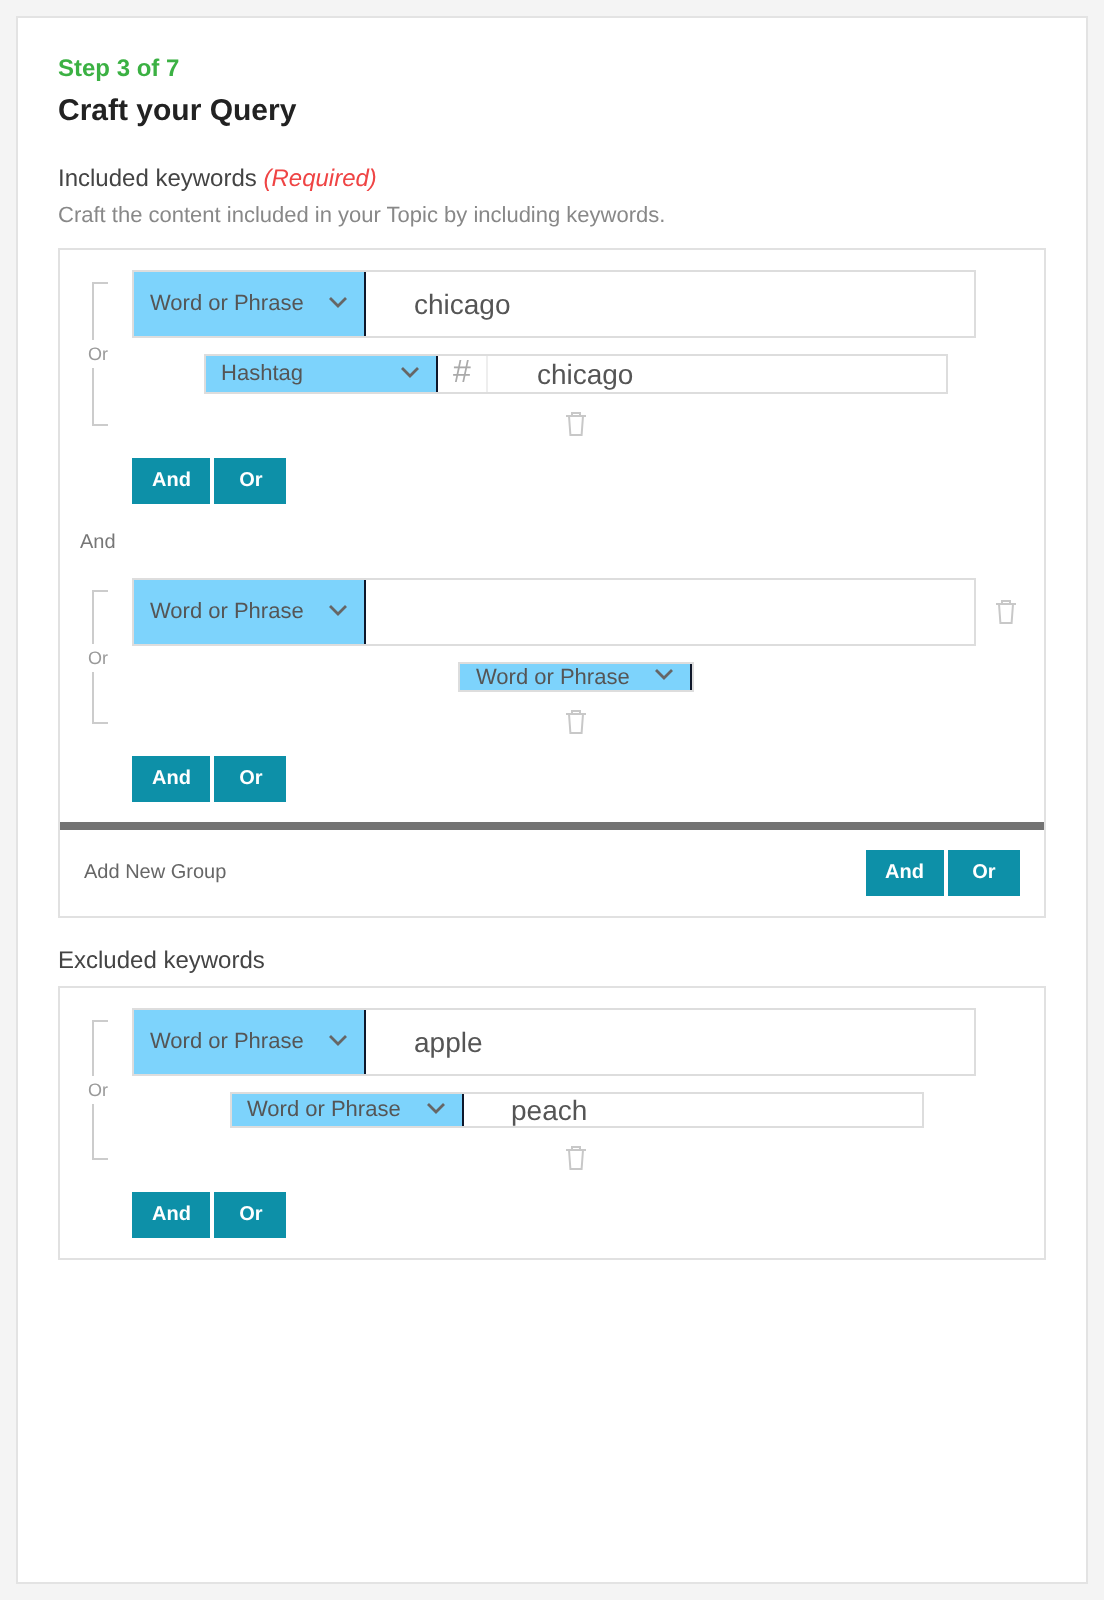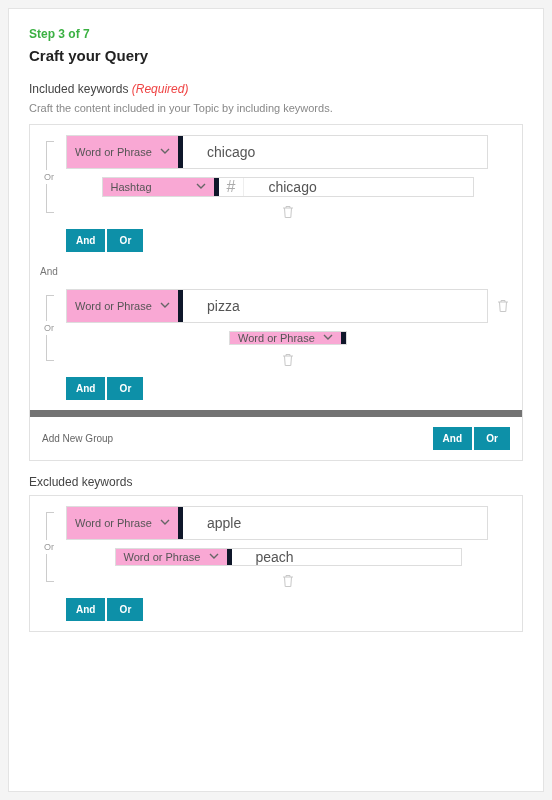--- a/index.html
+++ b/index.html
@@ -82,28 +82,28 @@
   .row-wrap { display: flex; align-items: center; gap: 8px; margin-bottom: 8px; }
   .row-wrap:last-child { margin-bottom: 0; flex-direction: column; }
   .row {
     flex: 1;
     display: flex;
     border: 1px solid #ddd;
     height: 34px;
     align-items: stretch;
   }
   .type-select {
-    background: #f9a8d4;
+    background: #7dd3fc;
     display: flex;
     align-items: center;
     padding: 0 8px;
     gap: 6px;
     font-size: 11px;
     color: #555;
-    border-right: 5px solid #0f172a;
+    border-right: 1px solid #0f172a;
     min-width: 116px;
     cursor: pointer;
   }
   .type-select .chev {
     margin-left: auto;
   }
   .prefix {
     display: flex;
     align-items: center;
     padding: 0 8px;
@@ -143,21 +143,21 @@
   .join-and {
     font-size: 10px;
     color: #777;
     margin: 4px 0 4px 10px;
   }
   .footer-row {
     display: flex;
     align-items: center;
     justify-content: space-between;
     padding: 10px 12px;
-    border-top: 7px solid #737373;
+    border-top: 4px solid #737373;
   }
   .add-group {
     font-size: 10px;
     color: #666;
     cursor: pointer;
   }
   .footer-btns { display: flex; gap: 2px; }
   svg.chev-icon { width: 10px; height: 10px; }
 </style>
 </head>
@@ -230,21 +230,20 @@
             </div>
             <div class="rows">
               <div class="row-wrap">
                 <div class="row">
                   <div class="type-select">
                     <span>Word or Phrase</span>
                     <span class="chev"><svg class="chev-icon" viewBox="0 0 10 10">
                         <path d="M1 3 L5 7 L9 3" fill="none" stroke="#666" stroke-width="1.4"></path>
                       </svg></span>
                   </div>
-                  <input class="val-input" value="pizza" style="">
                 </div>
                 <div class="trash">
                   <svg viewBox="0 0 12 14">
                     <path d="M1 3h10M4 3V1.5h4V3M2.5 3l.7 9.5h5.6L9.5 3" fill="none" stroke="#c8c8c8" stroke-width="1"></path>
                   </svg>
                 </div>
               </div>
               <div class="row-wrap">
                 <div class="row">
                   <div class="type-select">

